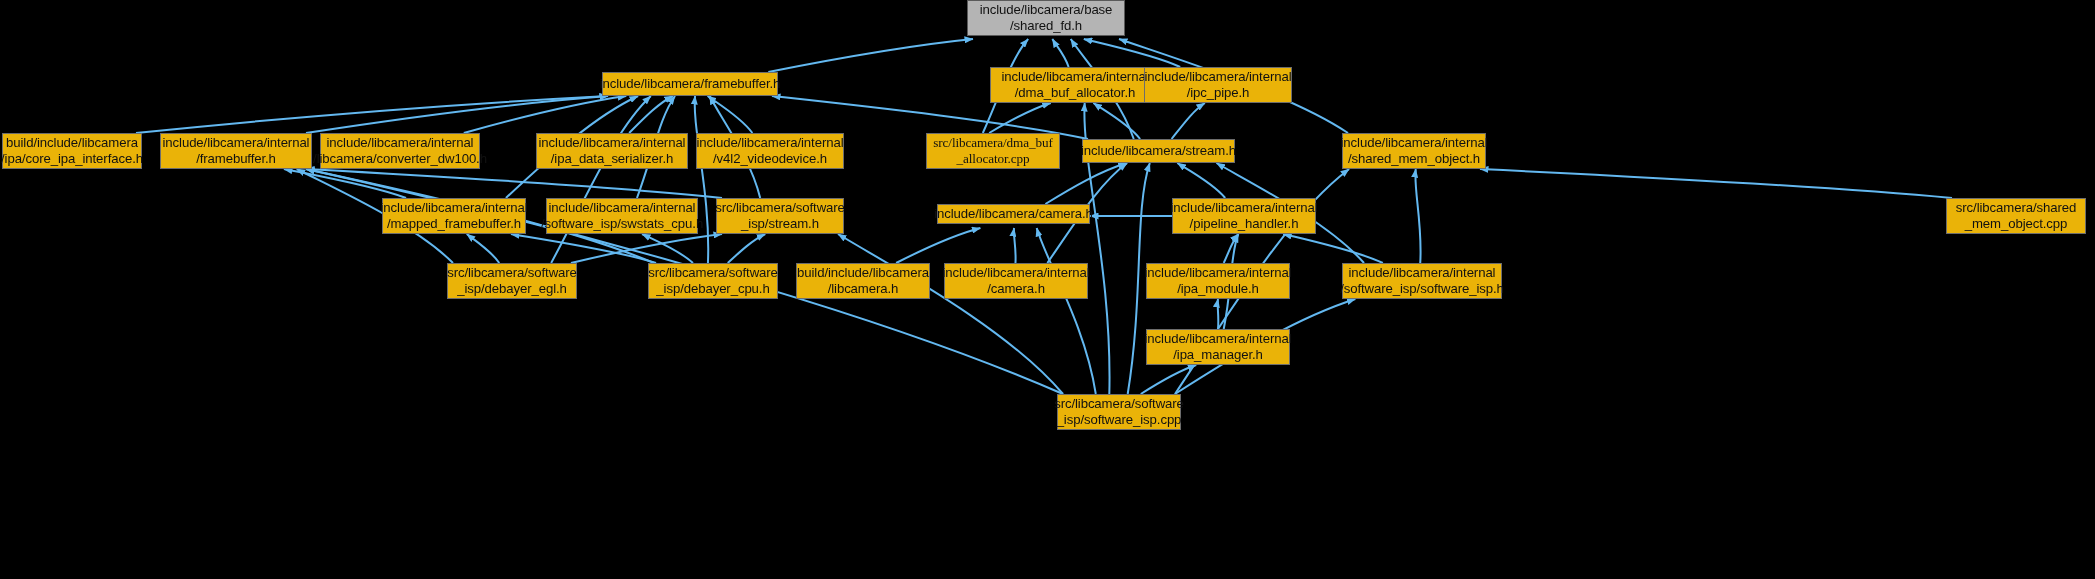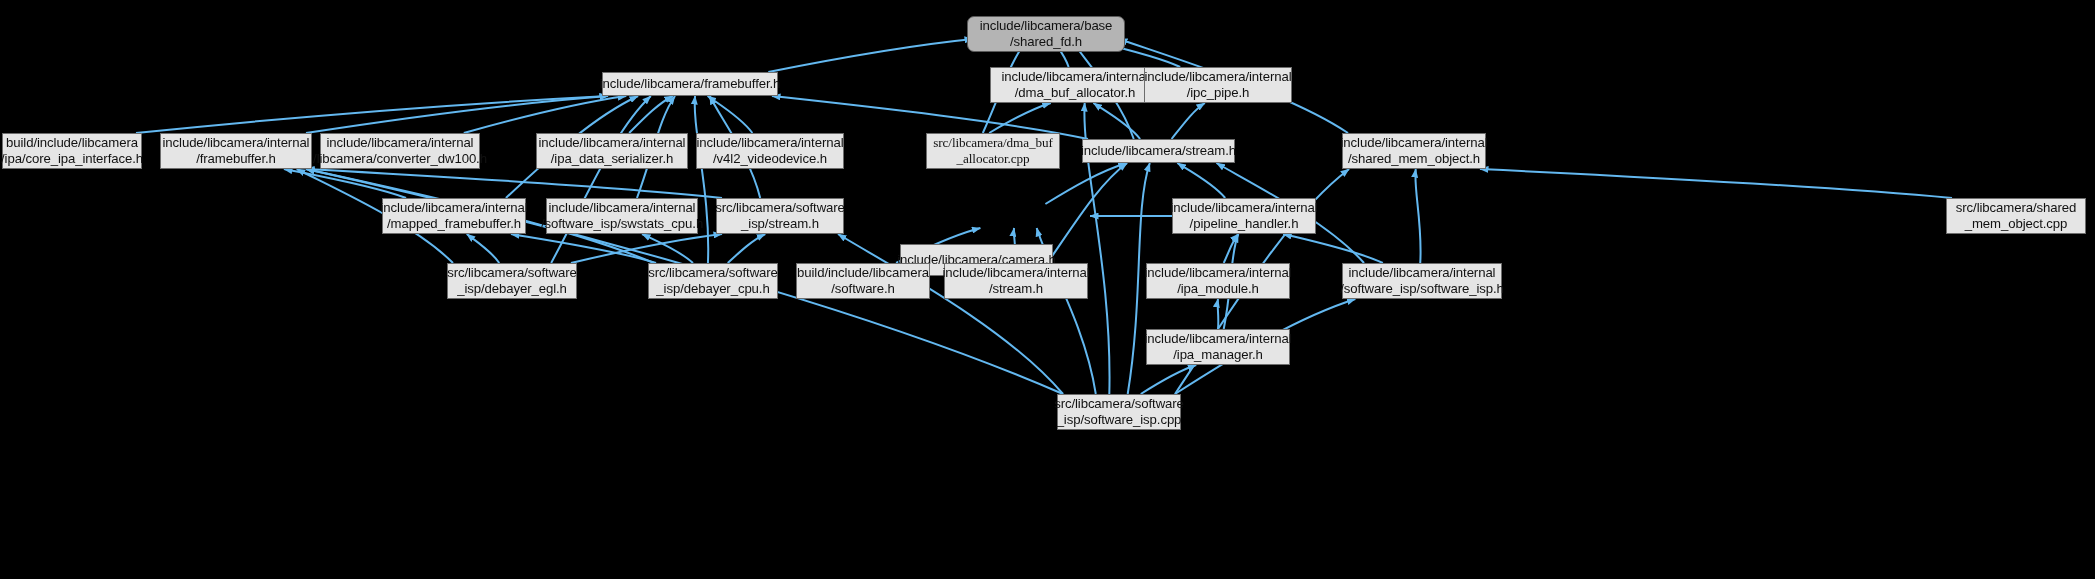--- a/index.html
+++ b/index.html
@@ -20,21 +20,21 @@
     left: 0;
     top: 0;
     width: 2095px;
     height: 579px;
     pointer-events: none;
   }
   .node {
     position: absolute;
     box-sizing: border-box;
     border: 1px solid #6d6d6d;
-    background: #e5e5e5;
+    background: #eab308;
     color: #111111;
     font-size: 13.2px;
     line-height: 16px;
     text-align: center;
     display: flex;
     flex-direction: column;
     align-items: center;
     justify-content: center;
     white-space: pre;
     letter-spacing: -0.1px;
@@ -101,40 +101,40 @@
       <path d="M1223.72,329 C1231.9323711787495,289.1 1230.3588288212504,253 1238.28,234" fill="none" stroke="#63b8f0" stroke-width="2" marker-end="url(#ah)"></path>
       <path d="M1140.78,394 C1159.914668527792,381.82 1178.194131472208,370.8 1196.22,365" fill="none" stroke="#63b8f0" stroke-width="2" marker-end="url(#ah)"></path>
       <path d="M1420.24,263 C1422.6602678756963,223.52 1413.2501321243037,187.8 1415.76,169" fill="none" stroke="#63b8f0" stroke-width="2" marker-end="url(#ah)"></path>
       <path d="M1952,198 C1820.9,185.82 1601.66,174.8 1480,169" fill="none" stroke="#63b8f0" stroke-width="2" marker-end="url(#ah)"></path>
       <path d="M1175,394 C1237.73,299.5 1289.8519999999999,214 1349.1,169" fill="none" stroke="#63b8f0" stroke-width="2" marker-end="url(#ah)"></path>
       <path d="M1175,394 C1237.255283078613,354.1 1296.6915169213867,318 1355.34,299" fill="none" stroke="#63b8f0" stroke-width="2" marker-end="url(#ah)"></path>
       <path d="M1047.35,263 C1076.4075056424003,221 1099.6884943575997,183 1127.15,163" fill="none" stroke="#63b8f0" stroke-width="2" marker-end="url(#ah)"></path>
       <path d="M1095.79,394 C1085.114000726447,324.28 1046.204399273553,261.2 1036.71,228" fill="none" stroke="#63b8f0" stroke-width="2" marker-end="url(#ah)"></path>
     </svg>
   <div id="node-layer">
-      <div class="node root" style="left: 967px; top: 16px; width: 158px; height: 36px; border-radius: 7px;"><span class="ln">include/libcamera/base</span><span class="ln">/shared_fd.h</span></div>
+      <div class="node root" style="left: 967px; top: 0; width: 158px; height: 36px;"><span class="ln">include/libcamera/base</span><span class="ln">/shared_fd.h</span></div>
       <div class="node" style="left: 602px; top: 72px; width: 176px; height: 24px;"><span class="ln">include/libcamera/framebuffer.h</span></div>
       <div class="node" style="left: 990px; top: 67px; width: 170px; height: 36px;"><span class="ln">include/libcamera/internal</span><span class="ln">/dma_buf_allocator.h</span></div>
       <div class="node" style="left: 1144px; top: 67px; width: 148px; height: 36px;"><span class="ln">include/libcamera/internal</span><span class="ln">/ipc_pipe.h</span></div>
       <div class="node" style="left: 2px; top: 133px; width: 140px; height: 36px;"><span class="ln">build/include/libcamera</span><span class="ln">/ipa/core_ipa_interface.h</span></div>
       <div class="node" style="left: 160px; top: 133px; width: 152px; height: 36px;"><span class="ln">include/libcamera/internal</span><span class="ln">/framebuffer.h</span></div>
       <div class="node" style="left: 320px; top: 133px; width: 160px; height: 36px;"><span class="ln">include/libcamera/internal</span><span class="ln">/libcamera/converter_dw100.h</span></div>
       <div class="node" style="left: 536px; top: 133px; width: 152px; height: 36px;"><span class="ln">include/libcamera/internal</span><span class="ln">/ipa_data_serializer.h</span></div>
       <div class="node" style="left: 696px; top: 133px; width: 148px; height: 36px;"><span class="ln">include/libcamera/internal</span><span class="ln">/v4l2_videodevice.h</span></div>
       <div class="node" style="left: 926px; top: 133px; width: 134px; height: 36px; font-family: Liberation Serif, serif;"><span class="ln">src/libcamera/dma_buf</span><span class="ln">_allocator.cpp</span></div>
       <div class="node" style="left: 1082px; top: 139px; width: 153px; height: 24px;"><span class="ln">include/libcamera/stream.h</span></div>
       <div class="node" style="left: 1342px; top: 133px; width: 144px; height: 36px;"><span class="ln">include/libcamera/internal</span><span class="ln">/shared_mem_object.h</span></div>
       <div class="node" style="left: 382px; top: 198px; width: 144px; height: 36px;"><span class="ln">include/libcamera/internal</span><span class="ln">/mapped_framebuffer.h</span></div>
       <div class="node" style="left: 546px; top: 198px; width: 152px; height: 36px;"><span class="ln">include/libcamera/internal</span><span class="ln">/software_isp/swstats_cpu.h</span></div>
       <div class="node" style="left: 716px; top: 198px; width: 128px; height: 36px;"><span class="ln">src/libcamera/software</span><span class="ln">_isp/stream.h</span></div>
-      <div class="node" style="left: 900px; top: 204px; width: 153px; height: 32px; margin-top: 40px;"><span class="ln">include/libcamera/camera.h</span></div>
+      <div class="node" style="left: 937px; top: 204px; width: 153px; height: 20px;"><span class="ln">include/libcamera/camera.h</span></div>
       <div class="node" style="left: 1172px; top: 198px; width: 144px; height: 36px;"><span class="ln">include/libcamera/internal</span><span class="ln">/pipeline_handler.h</span></div>
       <div class="node" style="left: 1946px; top: 198px; width: 140px; height: 36px;"><span class="ln">src/libcamera/shared</span><span class="ln">_mem_object.cpp</span></div>
       <div class="node" style="left: 447px; top: 263px; width: 130px; height: 36px;"><span class="ln">src/libcamera/software</span><span class="ln">_isp/debayer_egl.h</span></div>
       <div class="node" style="left: 648px; top: 263px; width: 130px; height: 36px;"><span class="ln">src/libcamera/software</span><span class="ln">_isp/debayer_cpu.h</span></div>
-      <div class="node" style="left: 796px; top: 263px; width: 134px; height: 36px;"><span class="ln">build/include/libcamera</span><span class="ln">/software.h</span></div>
-      <div class="node" style="left: 944px; top: 263px; width: 144px; height: 36px;"><span class="ln">include/libcamera/internal</span><span class="ln">/stream.h</span></div>
+      <div class="node" style="left: 796px; top: 263px; width: 134px; height: 36px;"><span class="ln">build/include/libcamera</span><span class="ln">/libcamera.h</span></div>
+      <div class="node" style="left: 944px; top: 263px; width: 144px; height: 36px;"><span class="ln">include/libcamera/internal</span><span class="ln">/camera.h</span></div>
       <div class="node" style="left: 1146px; top: 263px; width: 144px; height: 36px;"><span class="ln">include/libcamera/internal</span><span class="ln">/ipa_module.h</span></div>
       <div class="node" style="left: 1342px; top: 263px; width: 160px; height: 36px;"><span class="ln">include/libcamera/internal</span><span class="ln">/software_isp/software_isp.h</span></div>
       <div class="node" style="left: 1146px; top: 329px; width: 144px; height: 36px;"><span class="ln">include/libcamera/internal</span><span class="ln">/ipa_manager.h</span></div>
       <div class="node" style="left: 1057px; top: 394px; width: 124px; height: 36px;"><span class="ln">src/libcamera/software</span><span class="ln">_isp/software_isp.cpp</span></div>
     </div>
 </div>
 
 </body></html>

